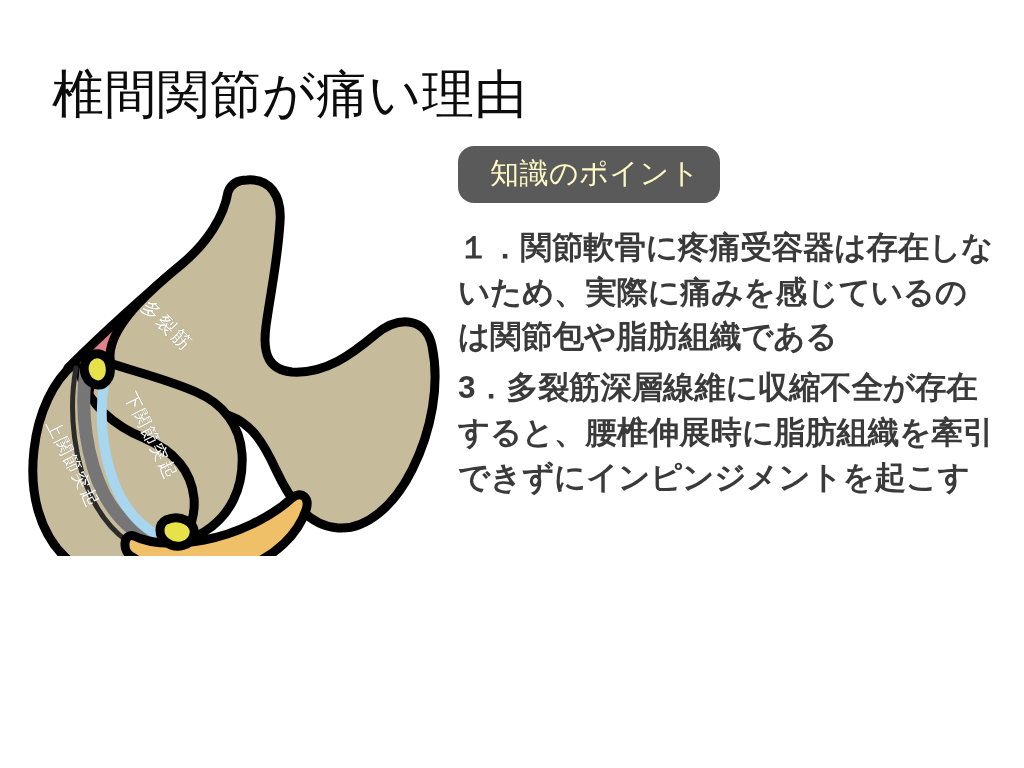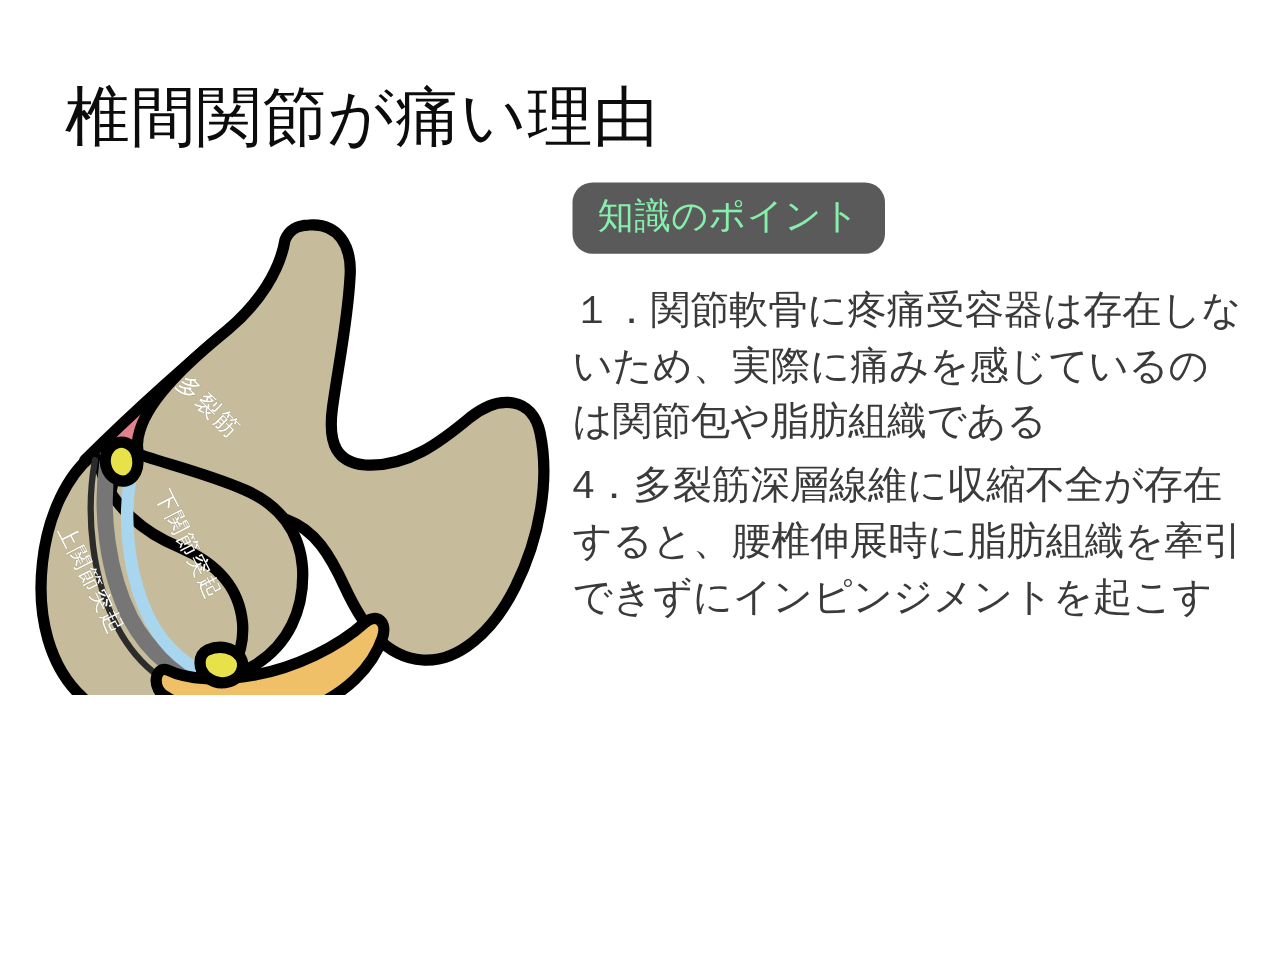--- a/index.html
+++ b/index.html
@@ -33,34 +33,35 @@
   #content-column {
     position: absolute;
     left: 458px;
     top: 146px;
     width: 540px;
   }
 
   #knowledge-badge {
     display: inline-block;
     background: #5a5a5a;
-    color: #86efac;
+    color: #fef9c3;
     font-size: 29px;
     line-height: 1;
-    padding: 13px 20px 15px 20px;
+    padding: 13px 20px 15px 32px;
     border-radius: 16px;
     letter-spacing: 0.5px;
     white-space: nowrap;
   }
 
   #point-list {
     margin: 0;
     padding: 0;
     list-style: none;
     margin-top: 22px;
+    font-weight: bold;
   }
   #point-list li {
     color: #3a3a3a;
     font-size: 31.5px;
     line-height: 1.42;
     margin-bottom: 6px;
     text-align: left;
     letter-spacing: -0.2px;
   }
 
@@ -178,18 +179,18 @@
       </text>
     </svg>
   </div>
 
   <div id="content-column">
 
     <div id="knowledge-badge">知識のポイント</div>
 
     <ul id="point-list">
       <li>１．関節軟骨に疼痛受容器は存在しないため、実際に痛みを感じているのは関節包や脂肪組織である</li>
-      <li>4．多裂筋深層線維に収縮不全が存在すると、腰椎伸展時に脂肪組織を牽引できずにインピンジメントを起こす</li>
+      <li>3．多裂筋深層線維に収縮不全が存在すると、腰椎伸展時に脂肪組織を牽引できずにインピンジメントを起こす</li>
     </ul>
 
   </div>
 
 </div>
 
 </body></html>

